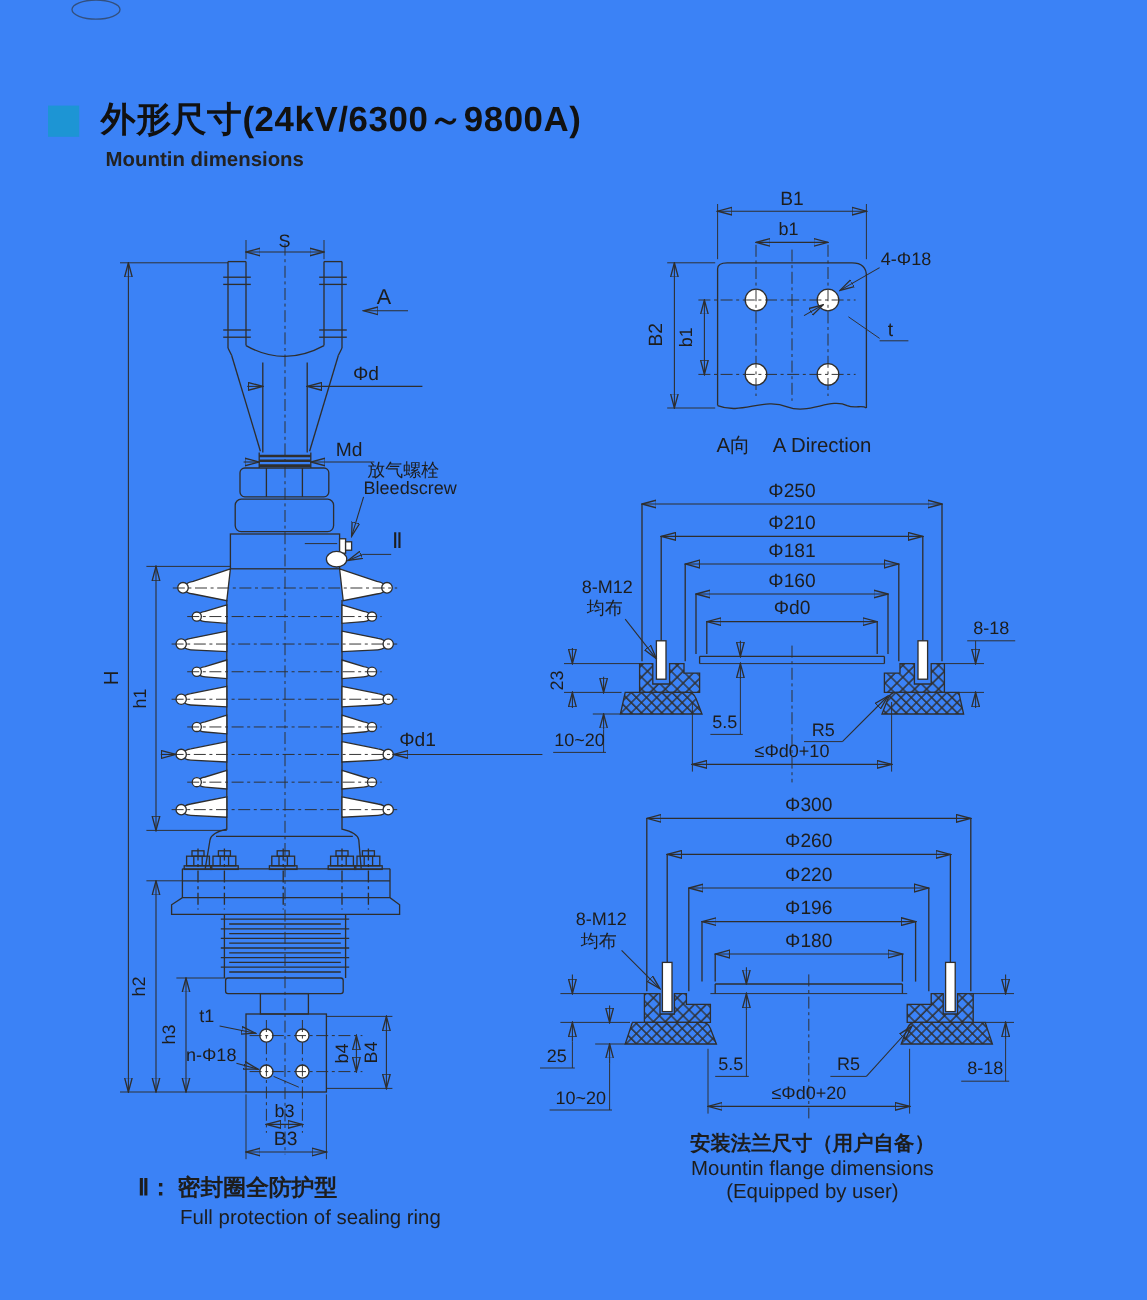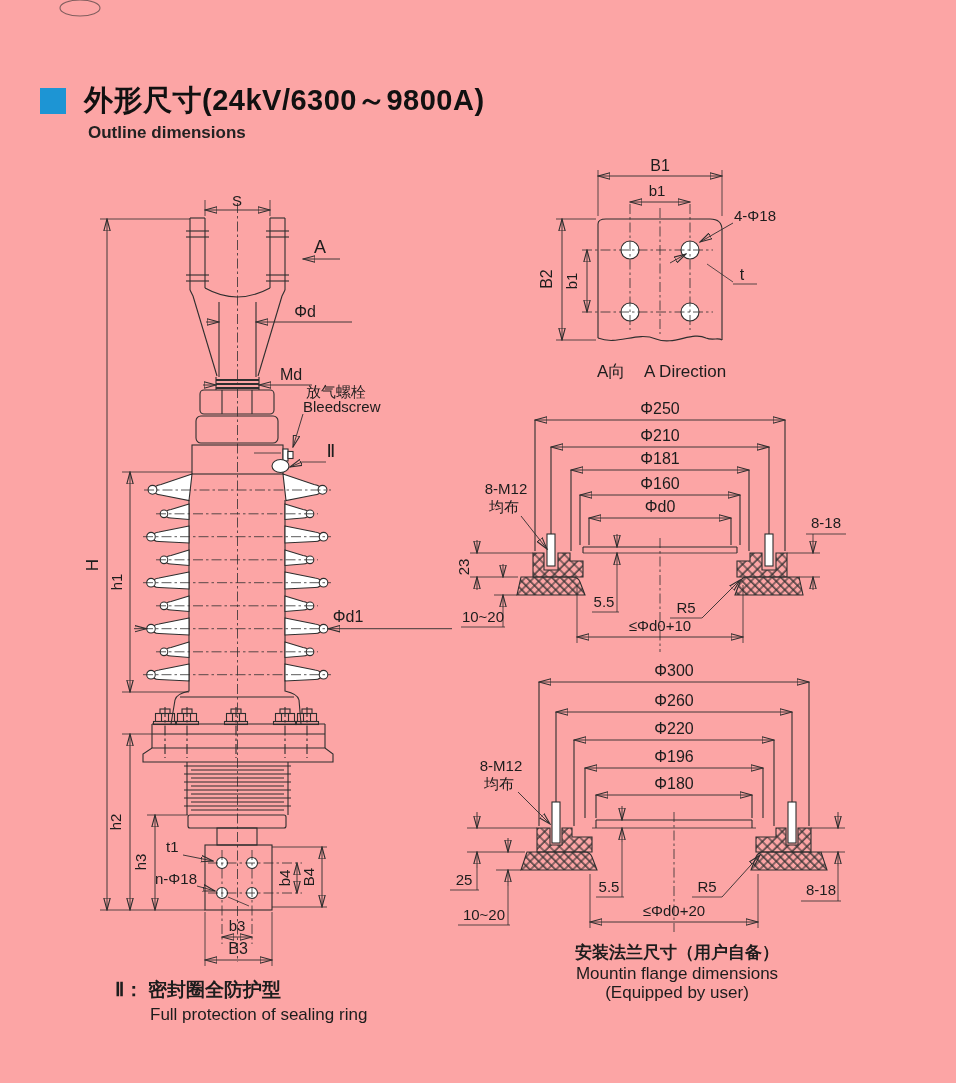--- a/index.html
+++ b/index.html
@@ -1,16 +1,16 @@
 <!DOCTYPE html>
 <html><head>
 <meta charset="utf-8">
 <style>
   html,body{margin:0;padding:0;background:#fff;}
-  .page{position:relative;width:956px;height:1083px;background:#fca5a5;overflow:hidden;
+  .page{position:relative;width:956px;height:1083px;background:#3b82f6;overflow:hidden;
         font-family:"Liberation Sans",sans-serif;}
   .hdr{position:absolute;left:0;top:0;width:956px;}
   .hdr-row{position:absolute;left:40px;top:86px;display:flex;align-items:flex-start;}
   .sq{width:26px;height:26px;background:#1d95d4;margin-right:18px;margin-top:2px;}
   .title{font-size:29px;font-weight:bold;color:#111;letter-spacing:.5px;line-height:1;}
   .subtitle{position:absolute;left:88px;top:123px;font-size:17px;font-weight:bold;color:#222;}
   svg{position:absolute;left:0;top:0;}
   svg line,svg path,svg rect,svg circle,svg ellipse,svg polyline{stroke:#2e2e2e;stroke-width:1.1;fill:none;}
   .wh{fill:#fff;}
   .hA{fill:url(#hatchA);}
@@ -27,21 +27,21 @@
 </head>
 <body>
 
 <div class="page">
 
   <div class="hdr">
     <div class="hdr-row">
       <div class="sq"></div>
       <div class="title">外形尺寸(24kV/6300～9800A)</div>
     </div>
-    <div class="subtitle">Outline dimensions</div>
+    <div class="subtitle">Mountin dimensions</div>
   </div>
 
   <svg width="956" height="1083" viewBox="0 0 956 1083">
     <defs>
       <marker id="mE" markerWidth="13" markerHeight="8" refX="12" refY="4" orient="auto" markerUnits="userSpaceOnUse">
         <path d="M0,0.8 L12,4 L0,7.2 Z" fill="#2e2e2e" stroke="none"></path>
       </marker>
       <marker id="mS" markerWidth="13" markerHeight="8" refX="1" refY="4" orient="auto" markerUnits="userSpaceOnUse">
         <path d="M13,0.8 L1,4 L13,7.2 Z" fill="#2e2e2e" stroke="none"></path>
       </marker>

